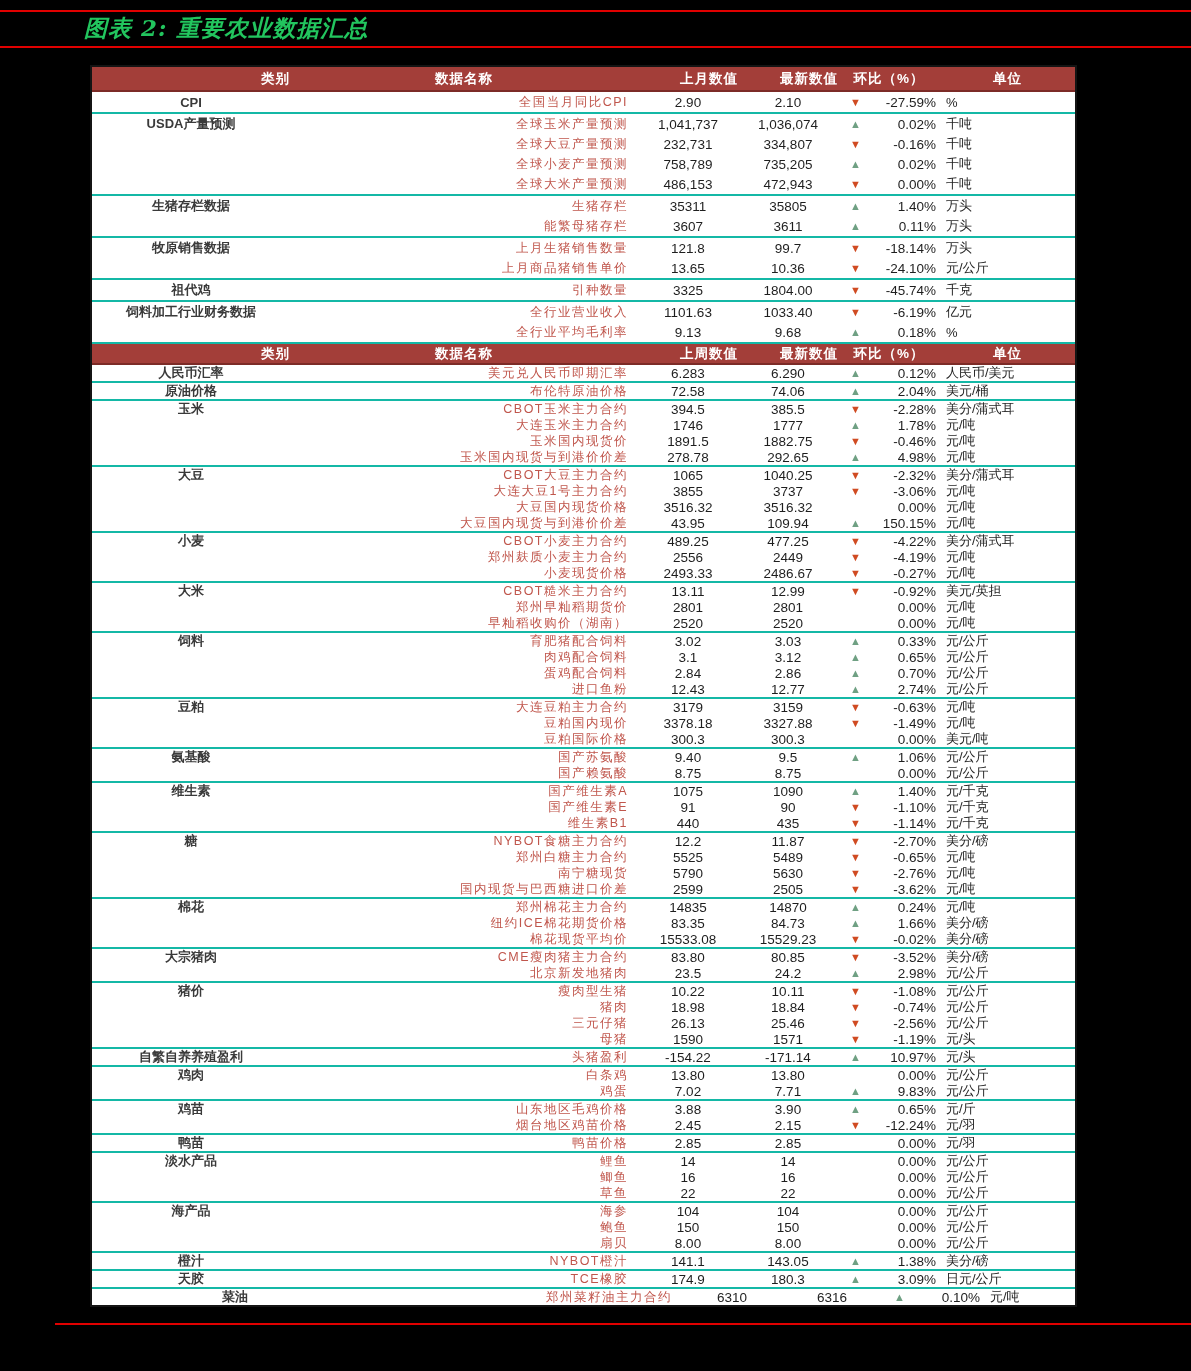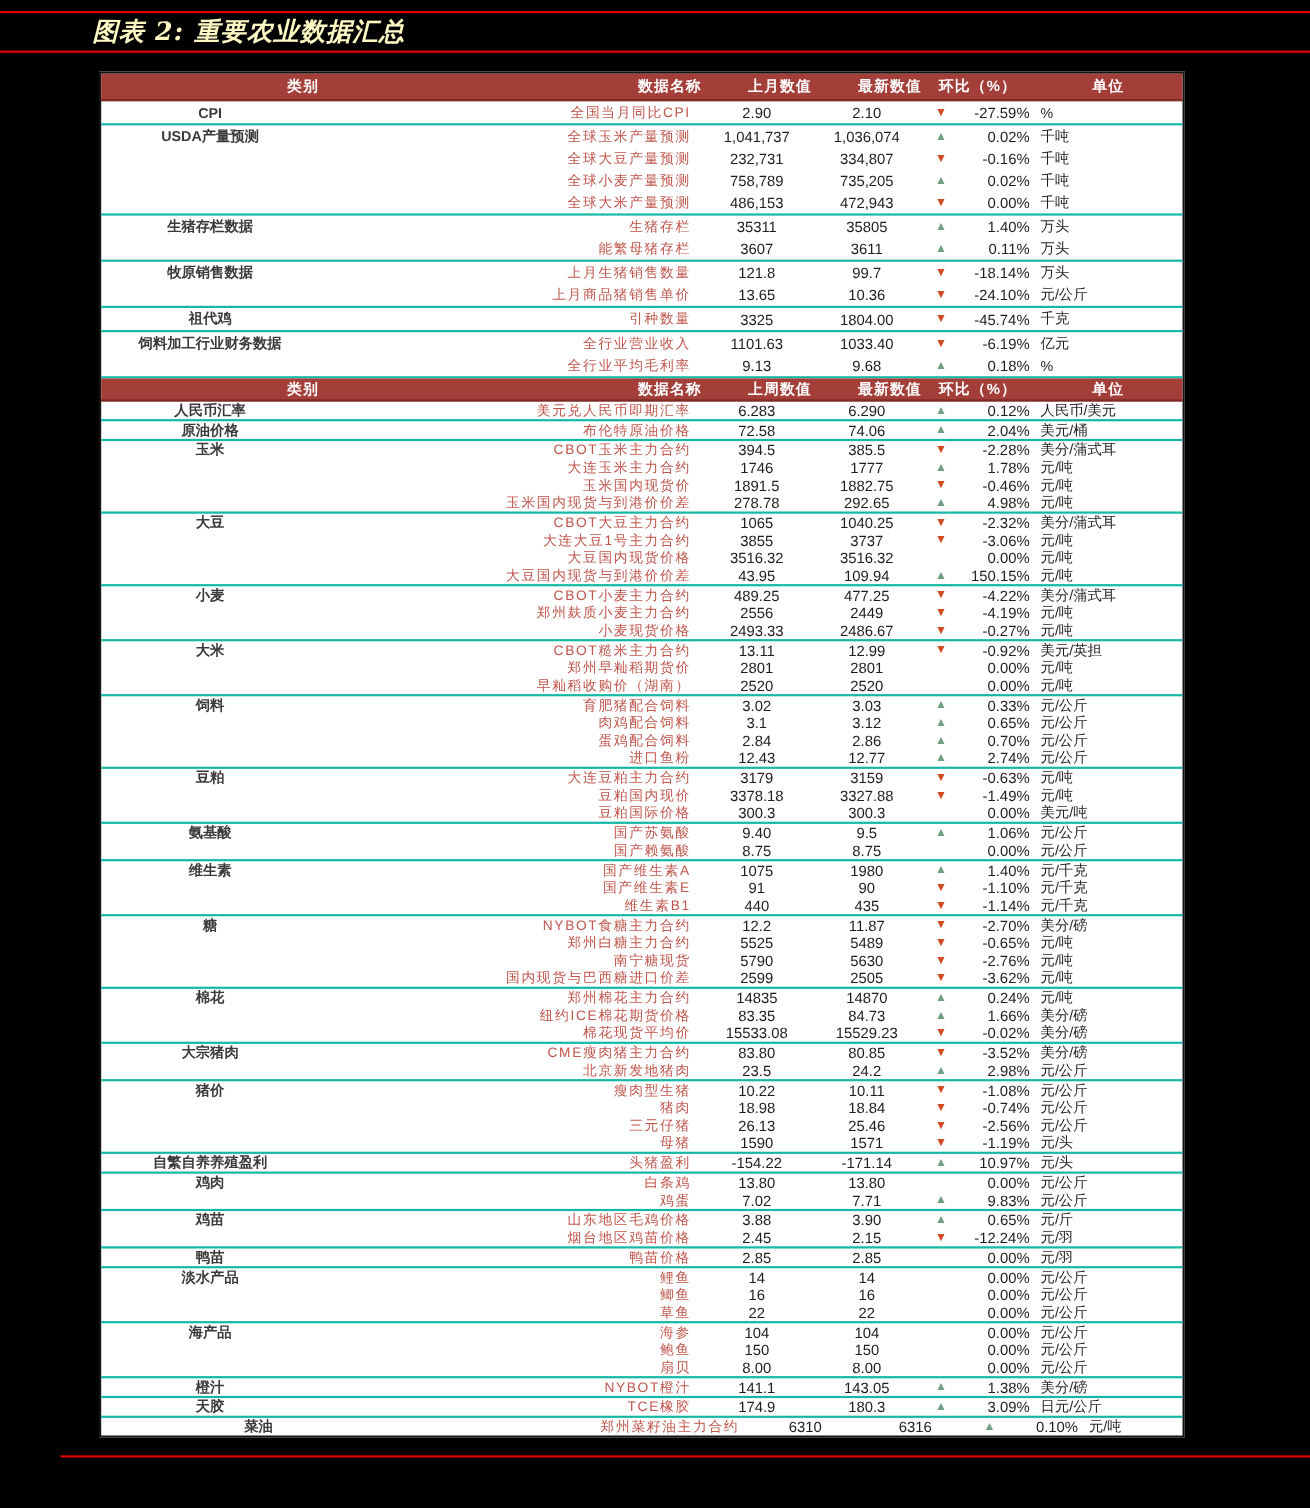--- a/index.html
+++ b/index.html
@@ -6,39 +6,39 @@
   body{width:1191px;height:1371px;overflow:hidden;
        font-family:"Liberation Sans","DejaVu Sans",sans-serif;}
 
   
   .titlebar{position:relative;height:56px;background:#000;}
   .redline{position:absolute;left:0;right:0;height:2px;background:#e10000;}
   .rule-top{top:10px;}
   .rule-bottom{top:46px;}
   .fig-title{position:absolute;left:84px;top:13px;margin:0;
              font-family:"DejaVu Serif",serif;font-style:italic;font-weight:bold;
-             font-size:23px;color:#fef9c3;letter-spacing:1px;}
+             font-size:23px;color:#22c55e;letter-spacing:1px;}
 
   
   .table-wrap{margin:9px 24px 0 90px;width:987px;background:#fff;
               border:2px solid #141414;box-sizing:border-box;}
   .row{display:flex;align-items:center;}
   .header-row{height:23px;background:#a33e39;border-bottom:2px solid #7c2b27;}
   .header-row .c{color:#fff;font-weight:bold;font-size:13.5px;letter-spacing:1px;text-align:right;}
   .section.s1 .data-row{height:20px;}
   .section.s2 .data-row{height:16px;}
   .section.s2 .header-row{height:19px;}
   .group{border-bottom:2px solid #14b8a6;}
   .section:last-child .group:last-child{border-bottom:none;margin-left:44px;}
 
   .c{box-sizing:border-box;}
   .c-cat{width:198px;text-align:center;font-weight:bold;color:#3a3a3a;font-size:13px;}
   .c-name{width:348px;text-align:right;padding-right:10px;color:#c0564c;
           font-size:12.5px;letter-spacing:1.5px;}
-  .header-row .c-name{text-align:right;padding-right:0;letter-spacing:1px;}
+  .header-row .c-name{text-align:center;padding-right:0;letter-spacing:1px;}
   .c-prev,.c-latest{width:100px;text-align:center;color:#1e1e1e;font-size:13.5px;}
   .c-chg{width:102px;display:flex;align-items:center;font-size:13.5px;}
   .header-row .c-chg{display:block;text-align:center;}
   .arrow{width:16px;margin-left:12px;font-size:11px;line-height:1;}
   .arrow.up{color:#6fa083;}
   .arrow.down{color:#d04b22;}
   .chg-val{flex:1;text-align:right;padding-right:4px;color:#1e1e1e;}
   .c-unit{flex:1;padding-left:6px;font-size:13px;color:#1e1e1e;text-align:left;}
   .header-row .c-unit{text-align:center;padding-left:0;}
 
@@ -534,21 +534,21 @@
       <span class="chg-val">0.00%</span>
     </div>
     <div class="c c-unit">元/公斤</div>
   </div>
 </div>
       <div class="group">
   <div class="row data-row">
     <div class="c c-cat">维生素</div>
     <div class="c c-name">国产维生素A</div>
     <div class="c c-prev">1075</div>
-    <div class="c c-latest">1980</div>
+    <div class="c c-latest">1090</div>
     <div class="c c-chg">
       <span class="arrow up">▲</span>
       <span class="chg-val">1.40%</span>
     </div>
     <div class="c c-unit">元/千克</div>
   </div>
 
   <div class="row data-row">
     <div class="c c-cat"></div>
     <div class="c c-name">国产维生素E</div>

